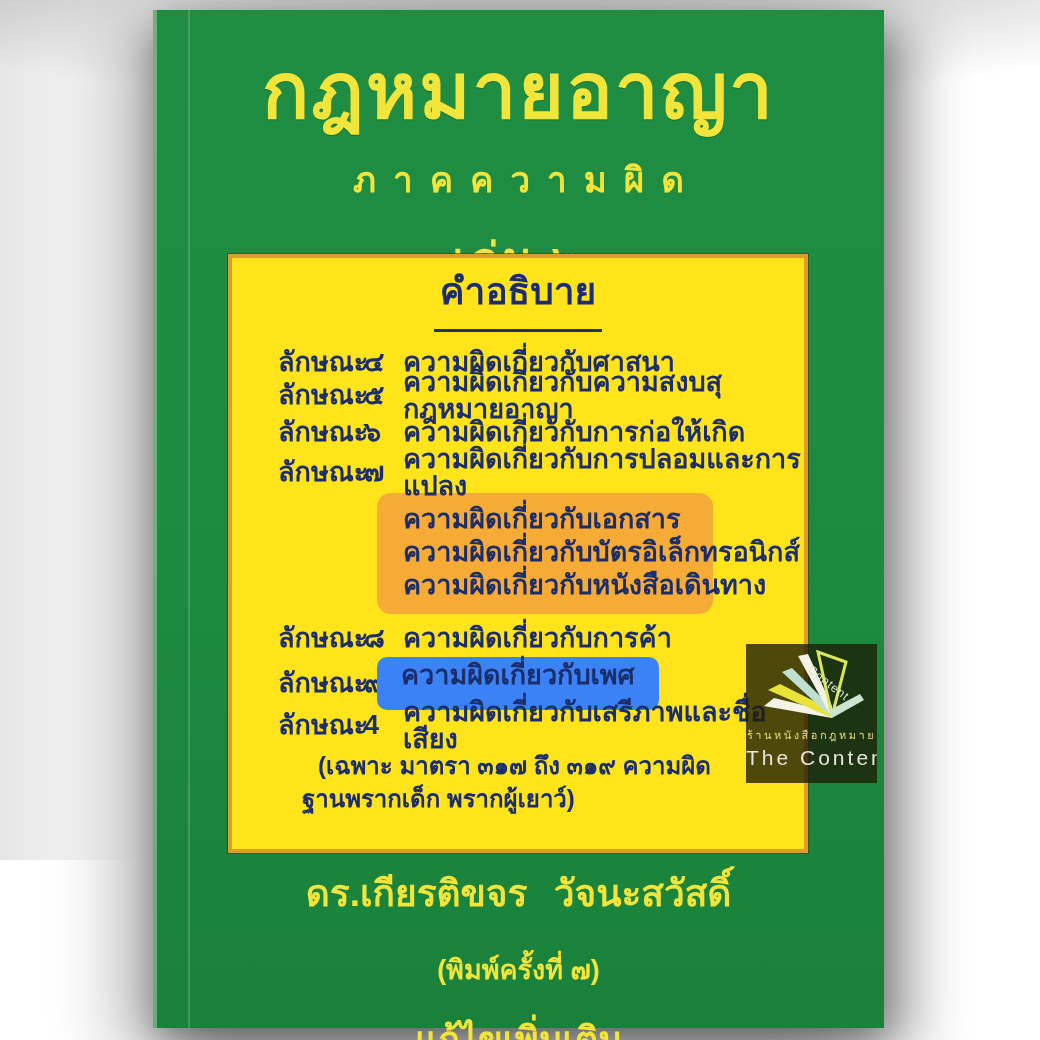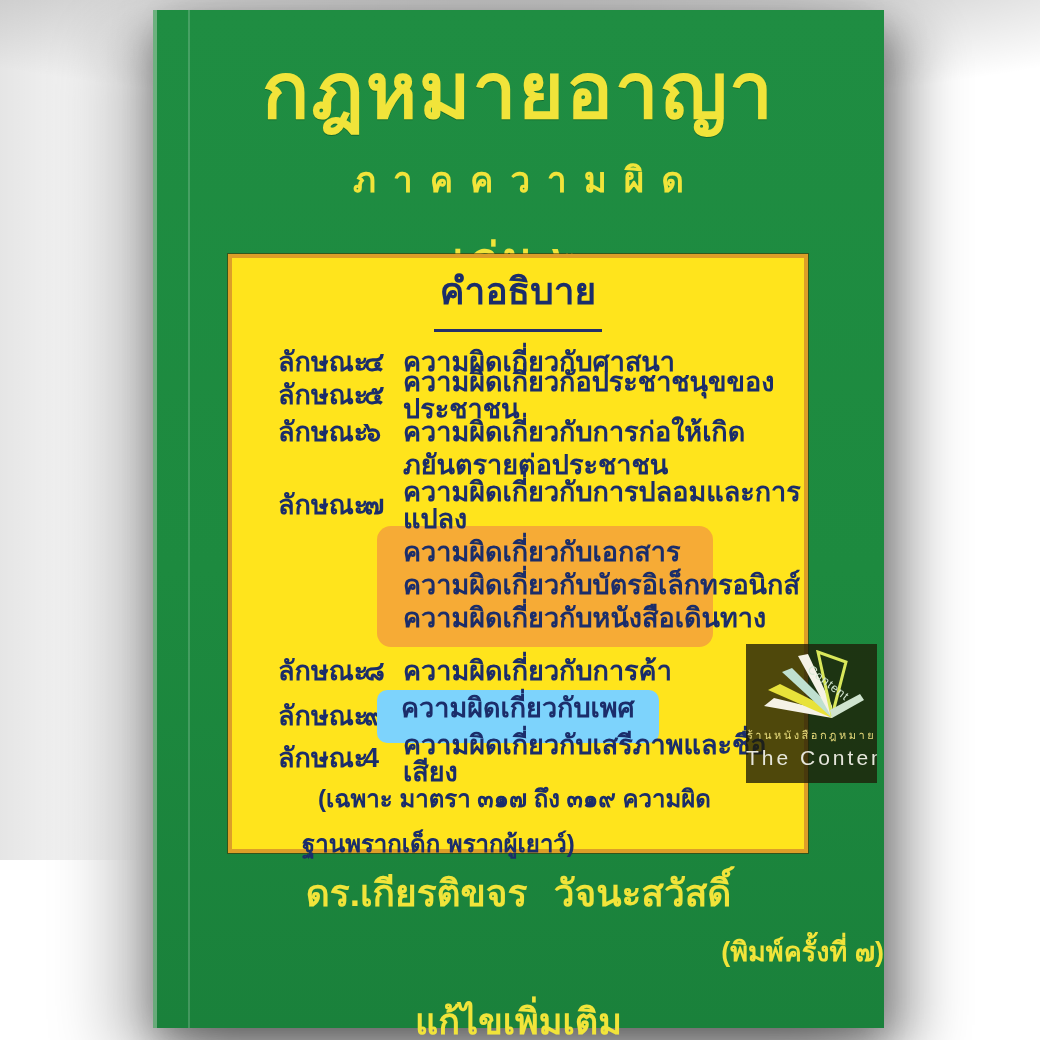--- a/index.html
+++ b/index.html
@@ -37,32 +37,32 @@
   .row{display:flex;align-items:center;height:33px;padding-left:46px;
     font-size:27px;font-weight:bold;line-height:1;}
   .row .lbl{width:78px;flex:none;}
   .row .num{width:47px;flex:none;text-align:left;padding-left:8px;box-sizing:border-box;}
   .row .desc{flex:1;}
   .row.cont .desc{margin-left:125px;}
   .forgery-box{margin:4px 0 0 145px;width:290px;background:#f6ab36;
     border-radius:14px;padding:10px 20px 12px 26px;}
   .forgery-box .fline{font-size:27px;font-weight:bold;line-height:33px;white-space:nowrap;}
   .row.pill-row{height:41px;}
-  .pill{display:inline-block;background:#7dd3fc;border-radius:10px;
+  .pill{display:inline-block;background:#3b82f6;border-radius:10px;
     padding:5px 24px 21px 24px;margin-left:-26px;line-height:1;}
   .note-line{font-size:24px;font-weight:bold;line-height:1;height:33px;
     display:flex;align-items:center;}
   .note-line.n1{padding-left:86px;margin-top:7px;}
-  .note-line.n2{padding-left:70px;margin-top:12px;}
+  .note-line.n2{padding-left:70px;margin-top:0;}
   .mt14{margin-top:14px}.mt0{margin-top:0}.mt4{margin-top:4px}
   .mt7{margin-top:7px}.mt8{margin-top:8px}.mt5{margin-top:5px}
   
   .author-block{position:absolute;left:0;right:0;top:862px;text-align:center;color:#f1e43a;}
   .author-name{font-size:37px;font-weight:bold;word-spacing:16px;line-height:1.2;}
-  .printing{font-size:27px;font-weight:bold;margin-top:14px;text-align:right;}
+  .printing{font-size:27px;font-weight:bold;margin-top:32px;}
   .printing-note{font-size:36px;font-weight:bold;margin-top:20px;}
   
   .watermark{position:absolute;left:593px;top:634px;width:131px;height:139px;
     background:rgba(30,28,6,0.78);text-align:center;overflow:hidden;}
   .wm-icon{position:relative;margin:6px auto 0 auto;width:112px;height:72px;}
   .wm-diag{position:absolute;right:14px;top:26px;font-size:12px;color:#d5e8d2;
     transform:rotate(38deg);letter-spacing:1px;}
   .wm-thai{font-size:11px;color:#e6da7a;letter-spacing:2.5px;margin-top:4px;white-space:nowrap;}
   .wm-en{font-size:21px;color:#e6e6dc;letter-spacing:3px;margin-top:2px;white-space:nowrap;}
 </style>
@@ -87,30 +87,27 @@
 
       <div class="row mt14">
         <span class="lbl">ลักษณะ</span>
         <span class="num">๔</span>
         <span class="desc">ความผิดเกี่ยวกับศาสนา</span>
       </div>
 
       <div class="row mt0">
         <span class="lbl">ลักษณะ</span>
         <span class="num">๕</span>
-        <span class="desc">ความผิดเกี่ยวกัอประชาชนุขของประชาชน</span>
+        <span class="desc">ความผิดเกี่ยวกับความสงบสุกฎหมายอาญา</span>
       </div>
 
       <div class="row mt4">
         <span class="lbl">ลักษณะ</span>
         <span class="num">๖</span>
         <span class="desc">ความผิดเกี่ยวกับการก่อให้เกิด</span>
-      </div>
-      <div class="row cont mt0">
-        <span class="desc">ภยันตรายต่อประชาชน</span>
       </div>
 
       <div class="row mt7">
         <span class="lbl">ลักษณะ</span>
         <span class="num">๗</span>
         <span class="desc">ความผิดเกี่ยวกับการปลอมและการแปลง</span>
       </div>
 
       <div class="forgery-box">
         <div class="fline">ความผิดเกี่ยวกับเอกสาร</div>

